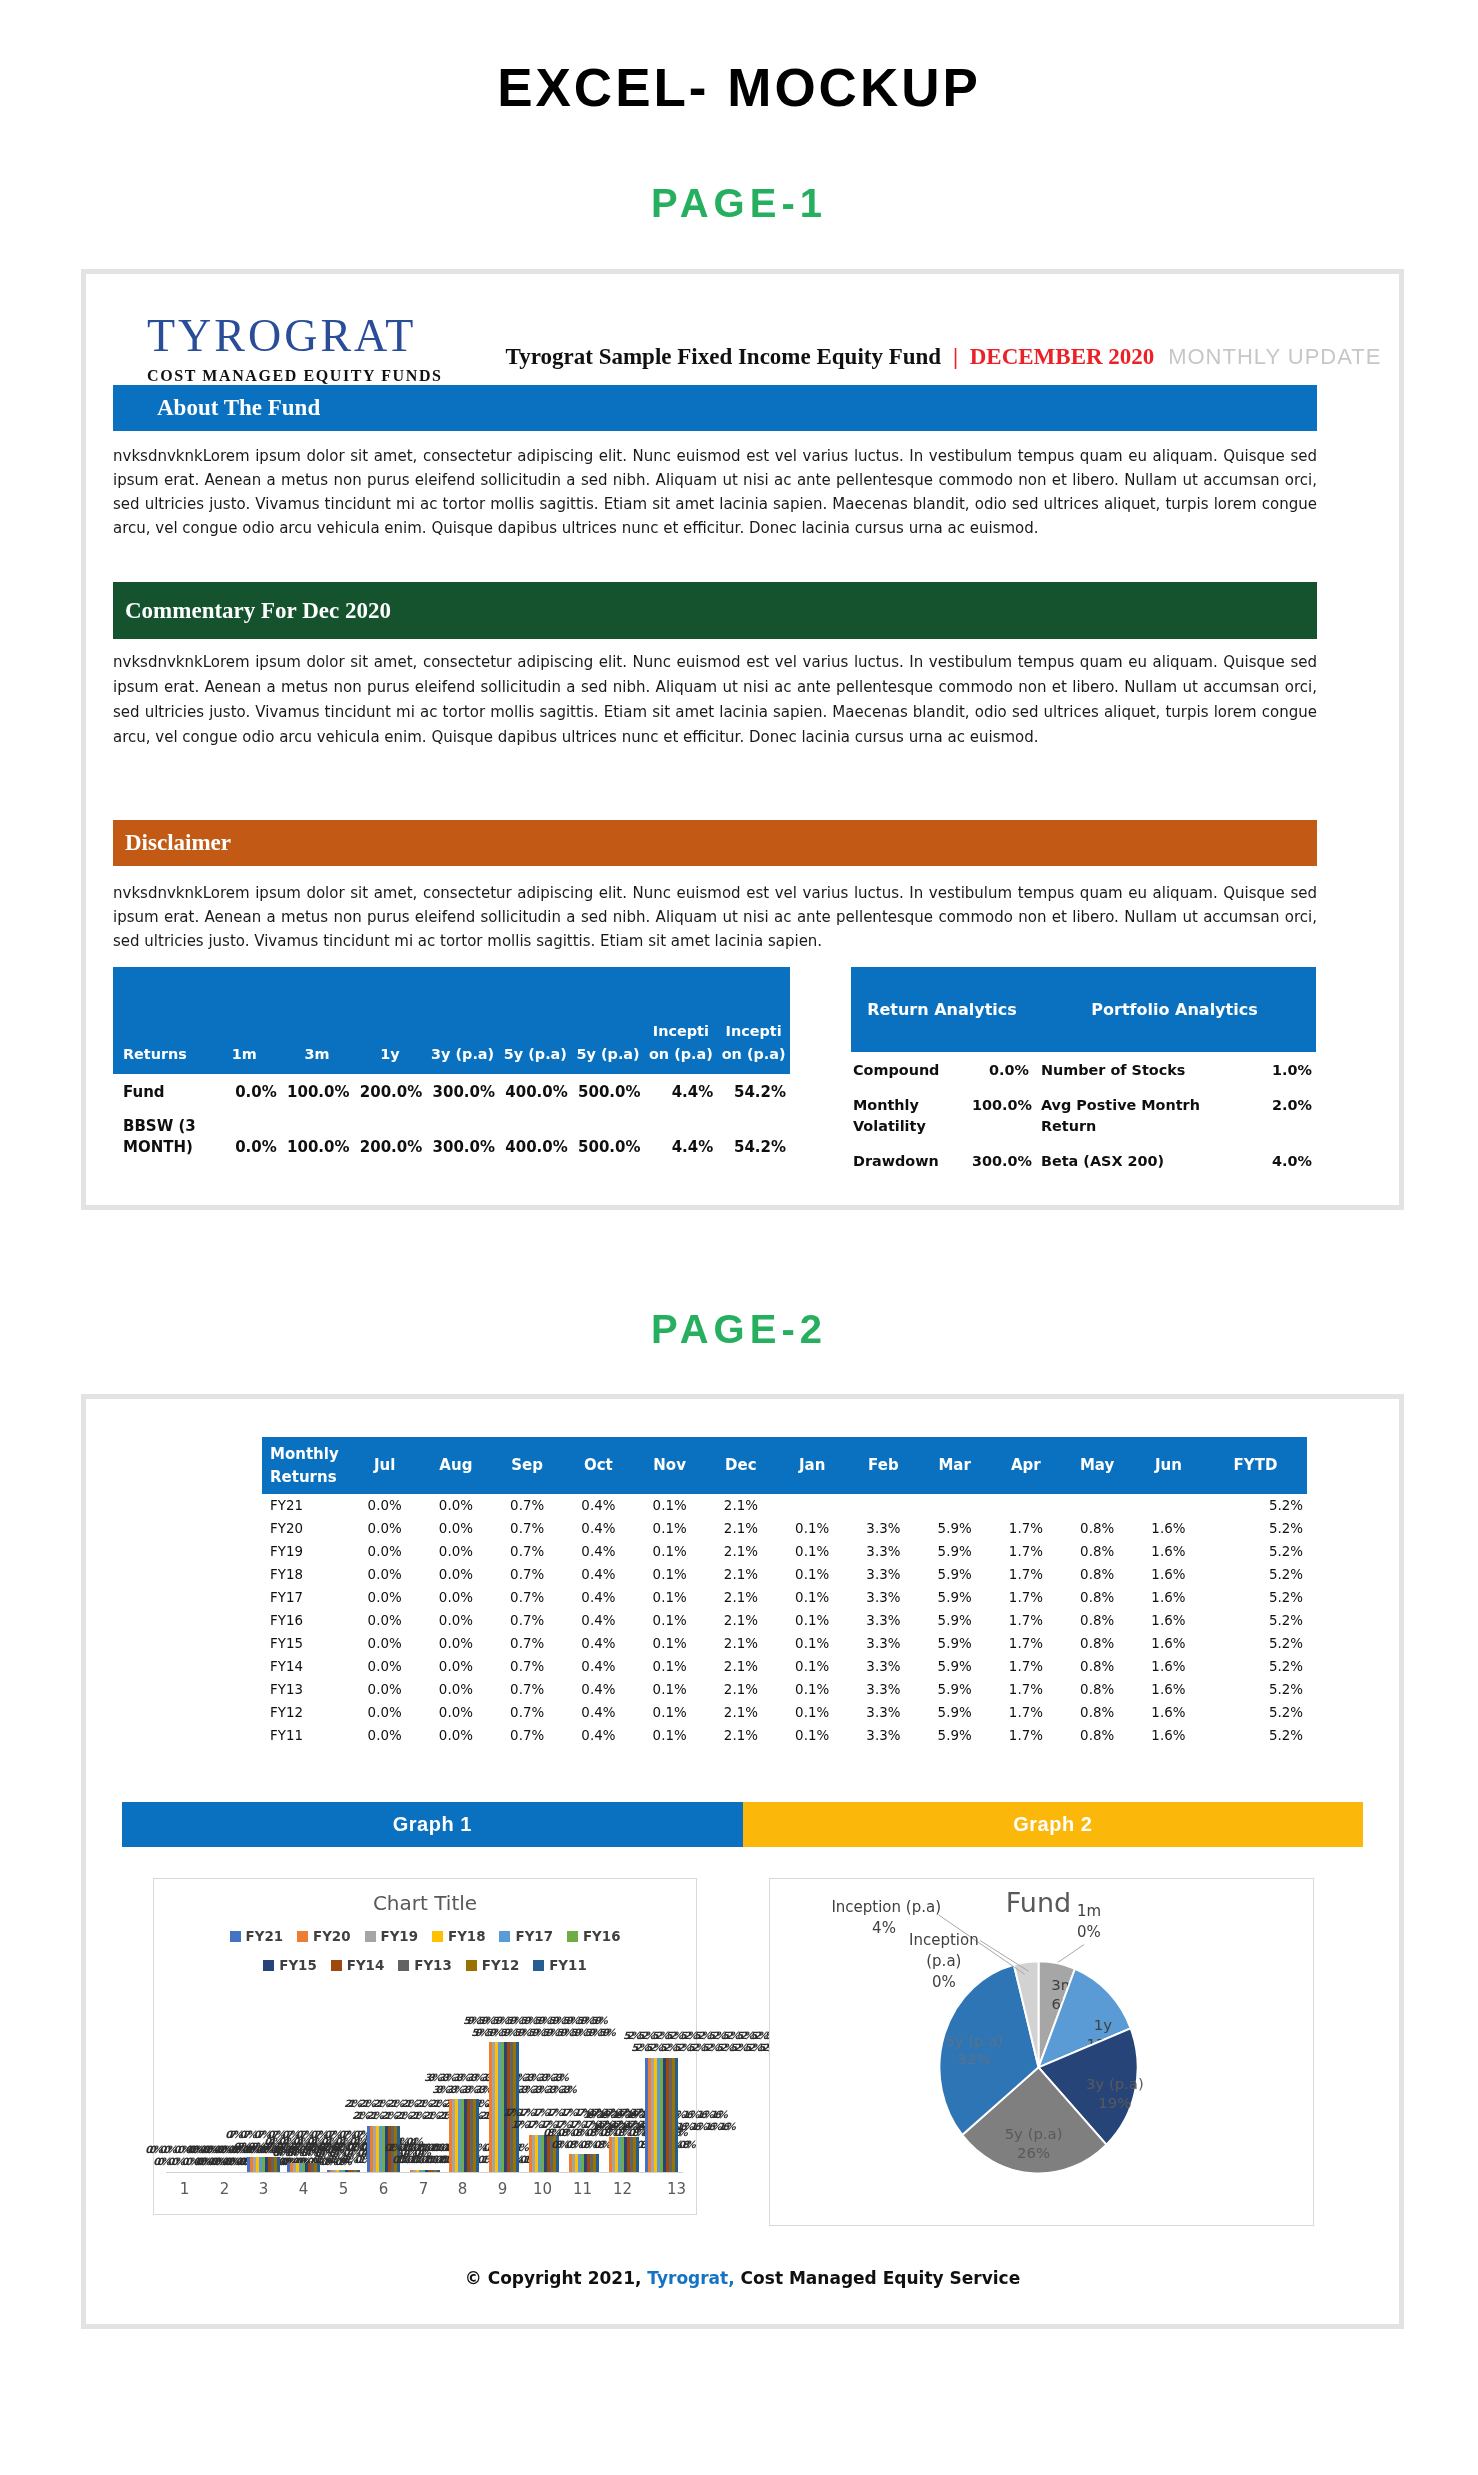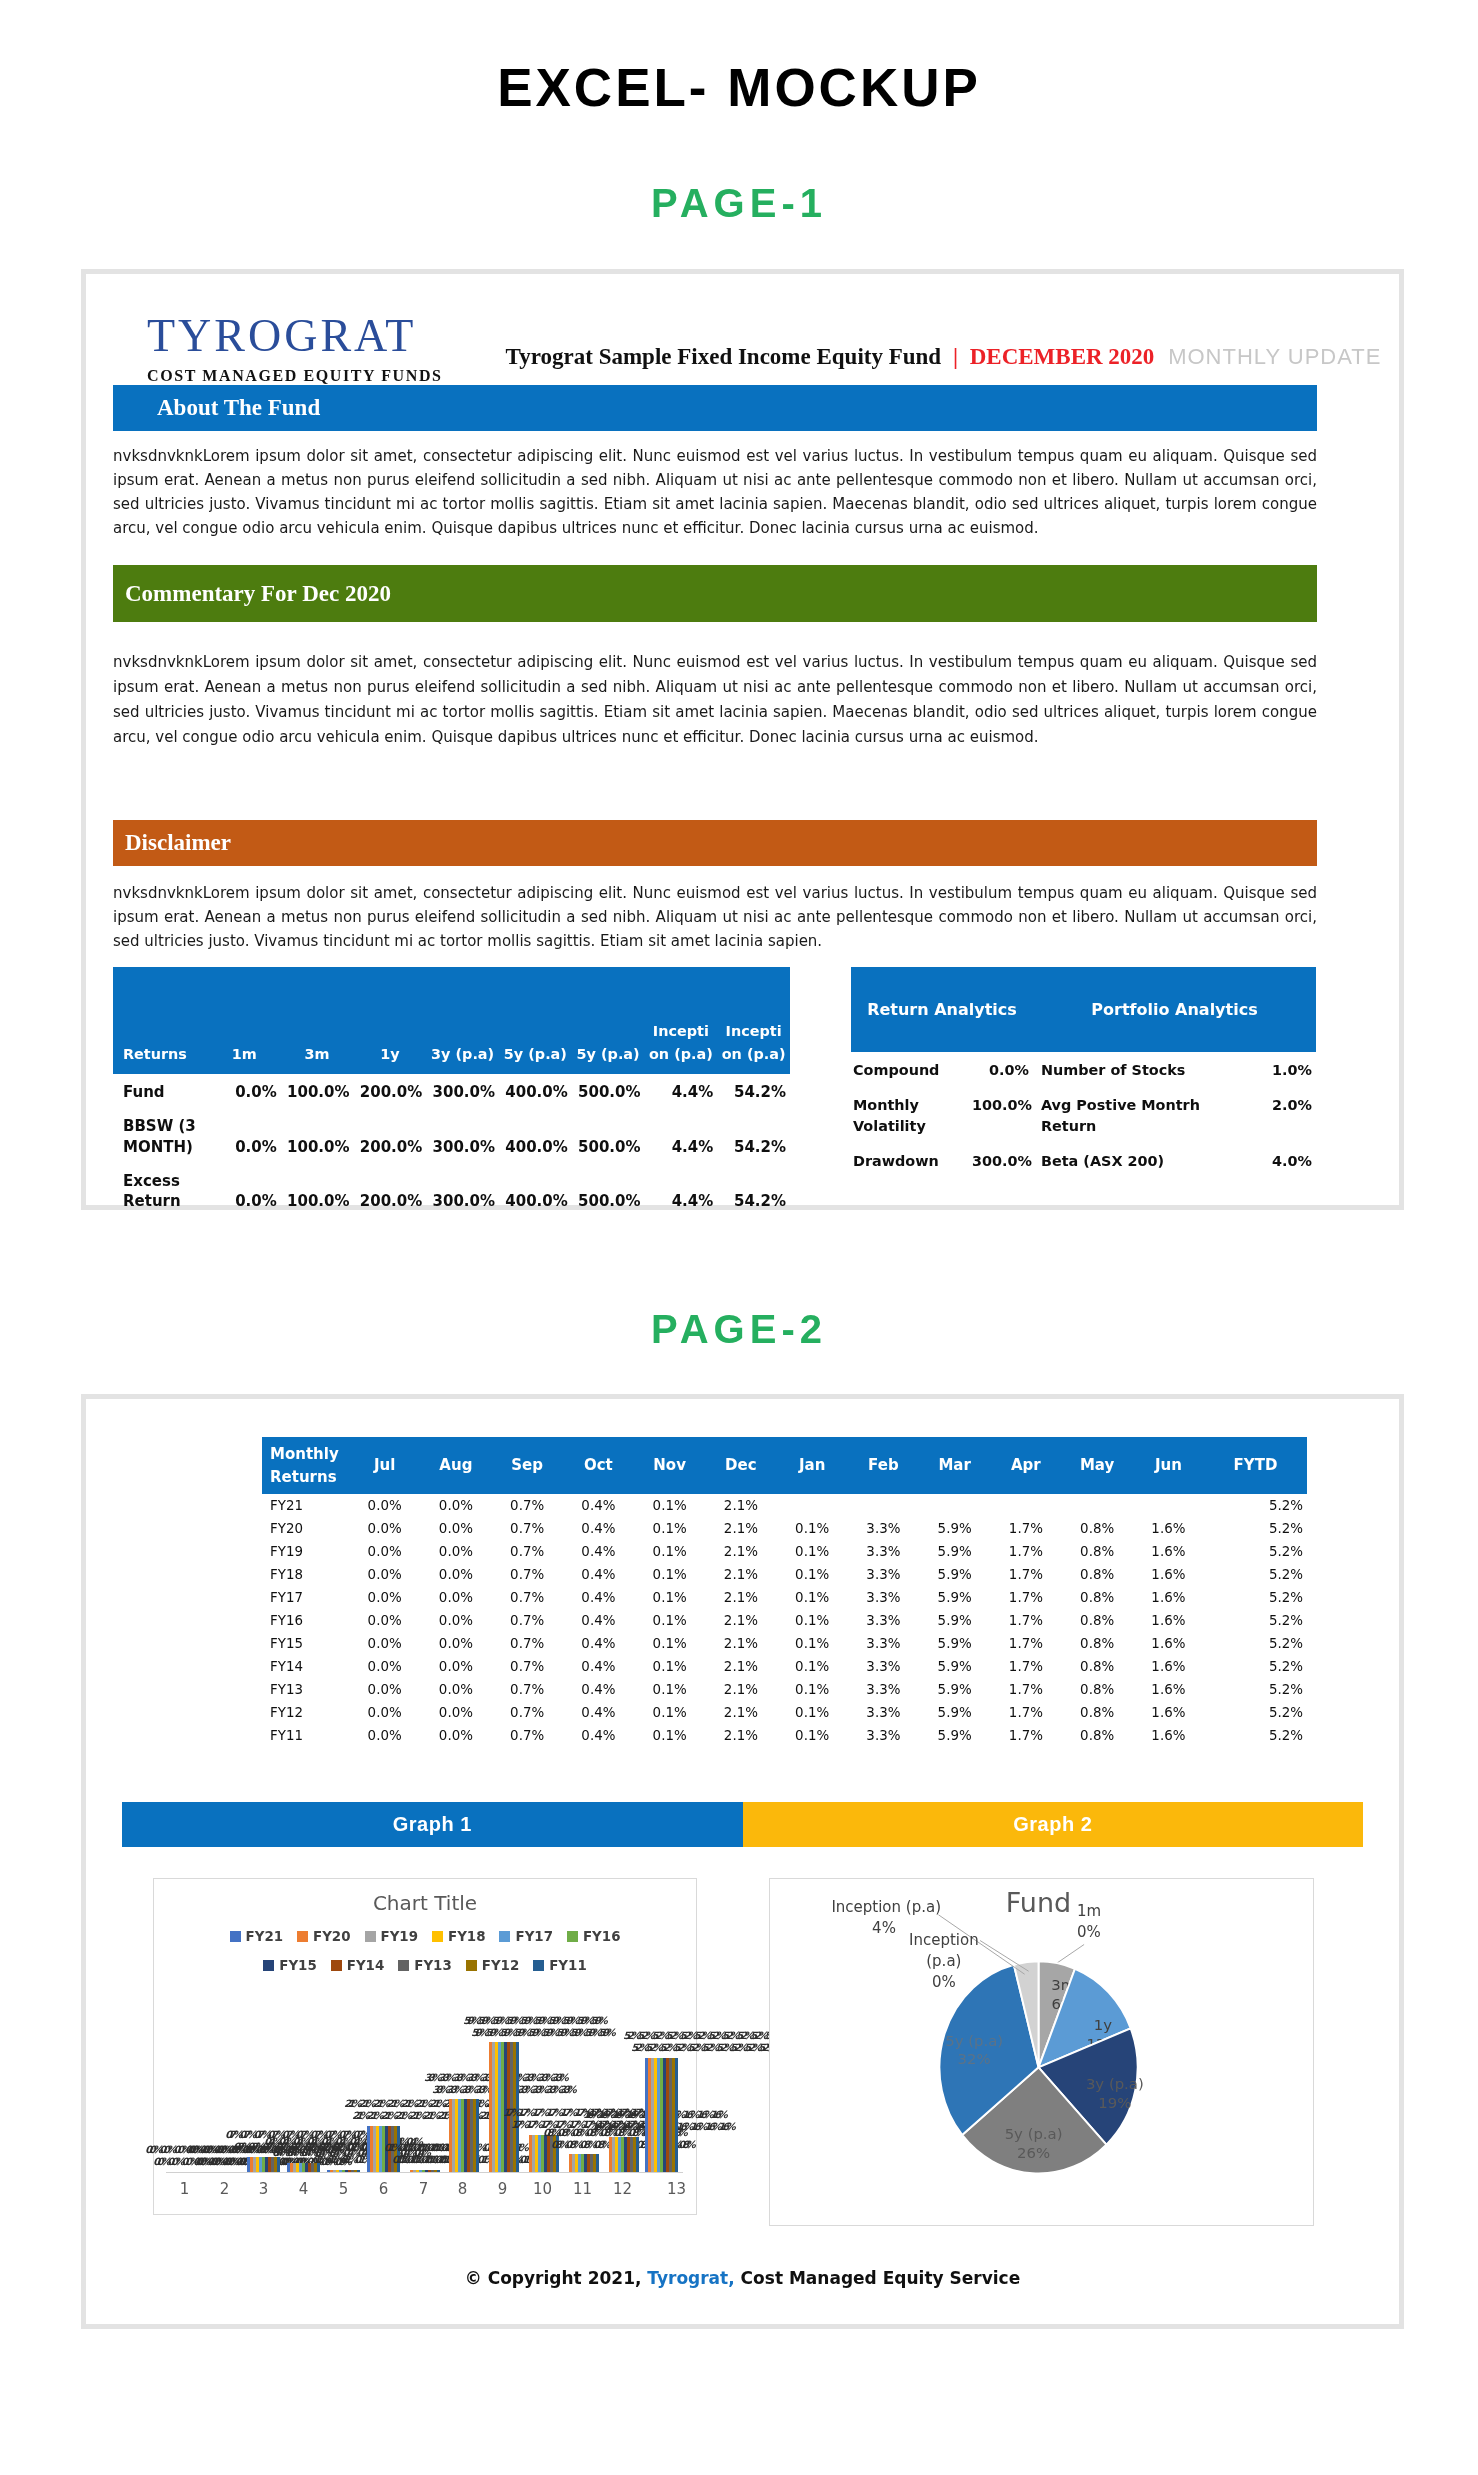--- a/index.html
+++ b/index.html
@@ -51,21 +51,21 @@
     font-size:22px; letter-spacing:1px; padding-left:8px;
   }
 
   
   .band {
     position:absolute; left:27px; width:1204px; color:#fff;
     font-family:"Liberation Serif", serif; font-weight:bold; font-size:23px;
     display:flex; align-items:center; padding-left:12px;
   }
   .band-about      { top:111px; height:46px; background:#0971BF;padding-left:44px; }
-  .band-commentary { top:291px; height:57px; background:#4d7c0f; }
+  .band-commentary { top:308px; height:57px; background:#14532d; }
   .band-disclaimer { top:546px; height:46px; background:#C25A15; }
   .body-text {
     position:absolute; left:27px; width:1204px; color:#1A1A1A;
     font-size:15px; line-height:24px; text-align:justify;
   }
   .body-about      { top:170px; }
   .body-commentary { top:376px; line-height:25px; }
   .body-disclaimer { top:607px; }
 
   
@@ -223,31 +223,20 @@
           <td>100.0%</td>
           <td>200.0%</td>
           <td>300.0%</td>
           <td>400.0%</td>
           <td>500.0%</td>
           <td>4.4%</td>
           <td>54.2%</td>
         </tr>
         <tr>
           <td class="lbl">BBSW (3 MONTH)</td>
-          <td>0.0%</td>
-          <td>100.0%</td>
-          <td>200.0%</td>
-          <td>300.0%</td>
-          <td>400.0%</td>
-          <td>500.0%</td>
-          <td>4.4%</td>
-          <td>54.2%</td>
-        </tr>
-        <tr>
-          <td class="lbl">Excess Return</td>
           <td>0.0%</td>
           <td>100.0%</td>
           <td>200.0%</td>
           <td>300.0%</td>
           <td>400.0%</td>
           <td>500.0%</td>
           <td>4.4%</td>
           <td>54.2%</td>
         </tr>
       </tbody>

